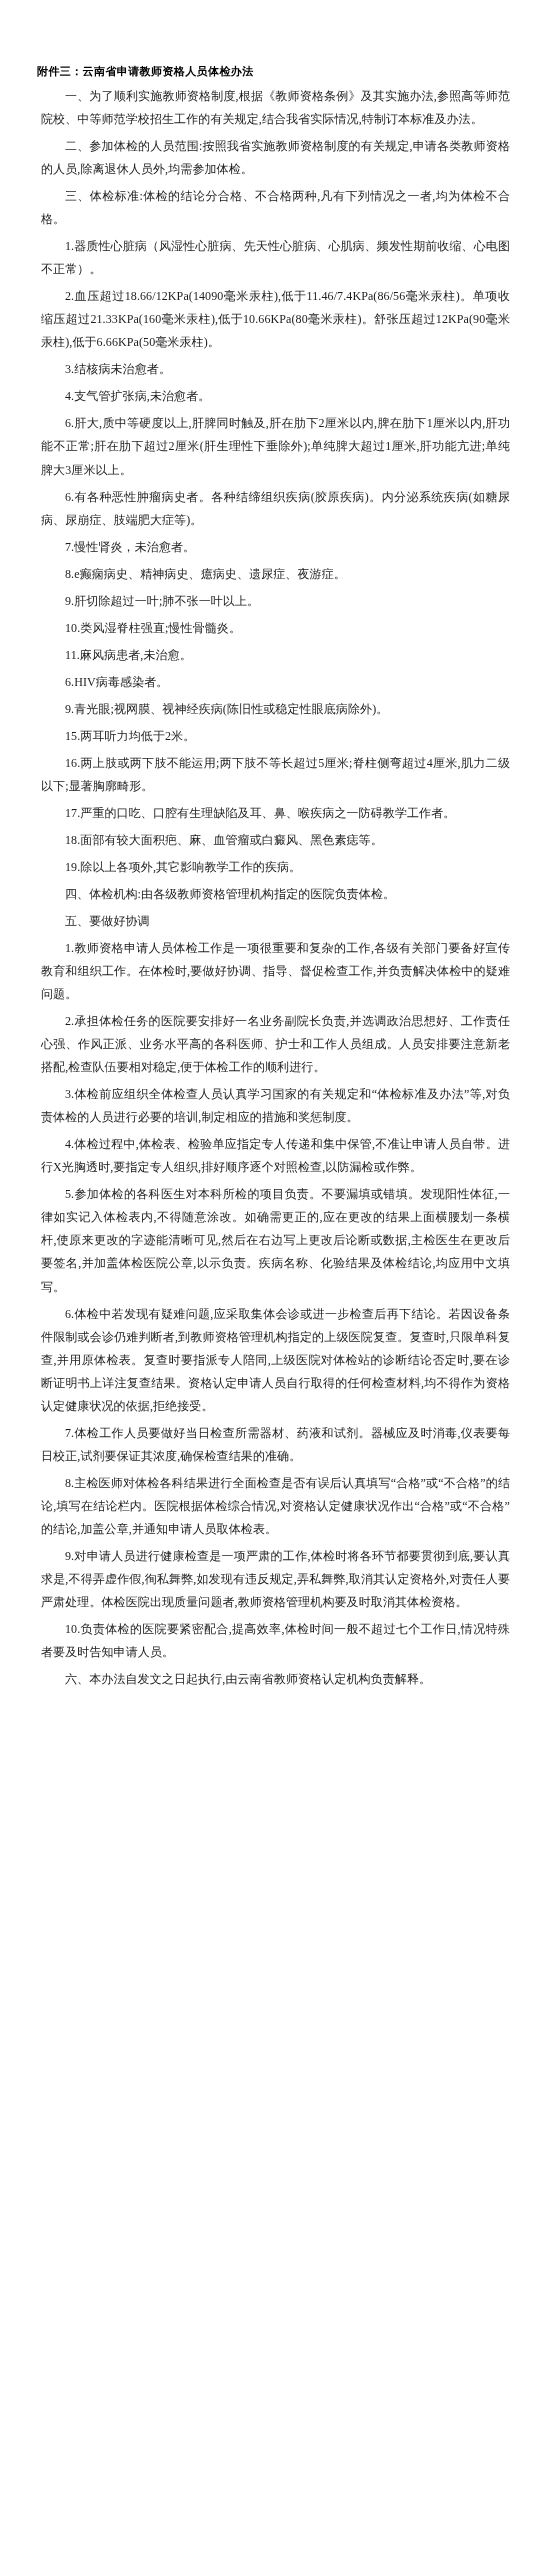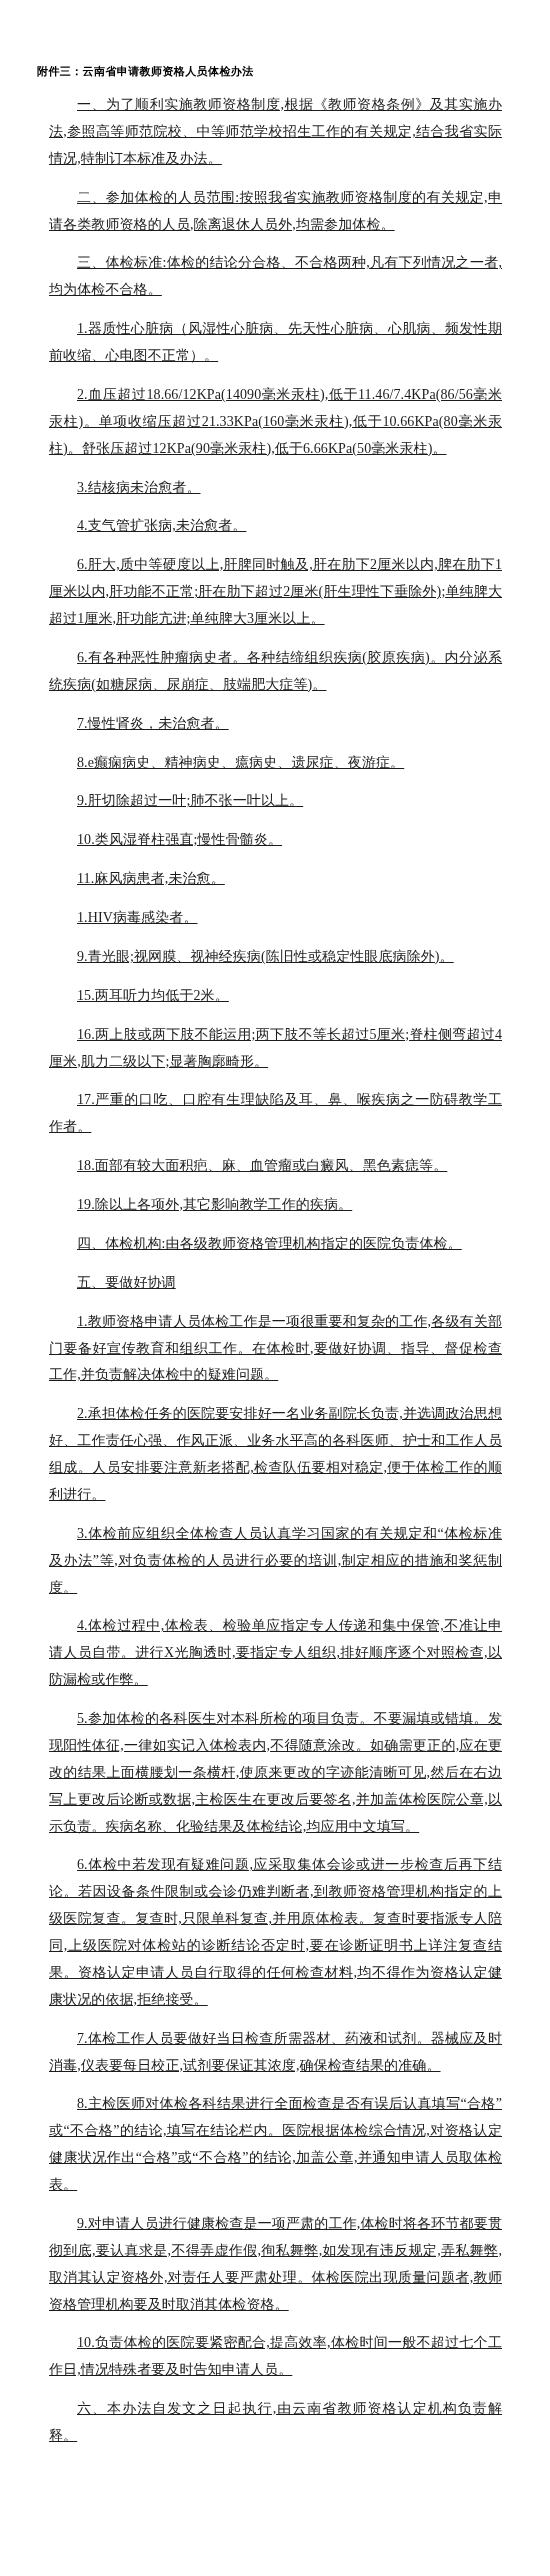--- a/index.html
+++ b/index.html
@@ -24,29 +24,28 @@
   .doc-title {
     font-size: 11px;
     font-weight: bold;
     line-height: 1.55;
     letter-spacing: 0.4px;
     margin: 0 0 5px 0;
     text-align: left;
     color: #000;
   }
   .para {
-    font-size: 14px;
+    font-size: 12px;
     line-height: 1.92;
     letter-spacing: 0.1px;
-    margin: 12px;
+    margin: 4px;
     text-align: justify;
     text-justify: inter-ideograph;
     text-indent: 2em;
     color: #1c1c1c;
-    text-decoration: underline;
   }
 </style>
 </head>
 <body>
 
 <div id="page">
 
   <h1 class="doc-title">附件三：云南省申请教师资格人员体检办法</h1>
 
   <div id="body-container">
@@ -57,21 +56,21 @@
       <p class="para">2.血压超过18.66/12KPa(14090毫米汞柱),低于11.46/7.4KPa(86/56毫米汞柱)。单项收缩压超过21.33KPa(160毫米汞柱),低于10.66KPa(80毫米汞柱)。舒张压超过12KPa(90毫米汞柱),低于6.66KPa(50毫米汞柱)。</p>
       <p class="para">3.结核病未治愈者。</p>
       <p class="para">4.支气管扩张病,未治愈者。</p>
       <p class="para">6.肝大,质中等硬度以上,肝脾同时触及,肝在肋下2厘米以内,脾在肋下1厘米以内,肝功能不正常;肝在肋下超过2厘米(肝生理性下垂除外);单纯脾大超过1厘米,肝功能亢进;单纯脾大3厘米以上。</p>
       <p class="para">6.有各种恶性肿瘤病史者。各种结缔组织疾病(胶原疾病)。内分泌系统疾病(如糖尿病、尿崩症、肢端肥大症等)。</p>
       <p class="para">7.慢性肾炎，未治愈者。</p>
       <p class="para">8.e癫痫病史、精神病史、癔病史、遗尿症、夜游症。</p>
       <p class="para">9.肝切除超过一叶;肺不张一叶以上。</p>
       <p class="para">10.类风湿脊柱强直;慢性骨髓炎。</p>
       <p class="para">11.麻风病患者,未治愈。</p>
-      <p class="para">1.HIV病毒感染者。</p>
+      <p class="para">6.HIV病毒感染者。</p>
       <p class="para">9.青光眼;视网膜、视神经疾病(陈旧性或稳定性眼底病除外)。</p>
       <p class="para">15.两耳听力均低于2米。</p>
       <p class="para">16.两上肢或两下肢不能运用;两下肢不等长超过5厘米;脊柱侧弯超过4厘米,肌力二级以下;显著胸廓畸形。</p>
       <p class="para">17.严重的口吃、口腔有生理缺陷及耳、鼻、喉疾病之一防碍教学工作者。</p>
       <p class="para">18.面部有较大面积疤、麻、血管瘤或白癜风、黑色素痣等。</p>
       <p class="para">19.除以上各项外,其它影响教学工作的疾病。</p>
       <p class="para">四、体检机构:由各级教师资格管理机构指定的医院负责体检。</p>
       <p class="para">五、要做好协调</p>
       <p class="para">1.教师资格申请人员体检工作是一项很重要和复杂的工作,各级有关部门要备好宣传教育和组织工作。在体检时,要做好协调、指导、督促检查工作,并负责解决体检中的疑难问题。</p>
       <p class="para">2.承担体检任务的医院要安排好一名业务副院长负责,并选调政治思想好、工作责任心强、作风正派、业务水平高的各科医师、护士和工作人员组成。人员安排要注意新老搭配,检查队伍要相对稳定,便于体检工作的顺利进行。</p>

